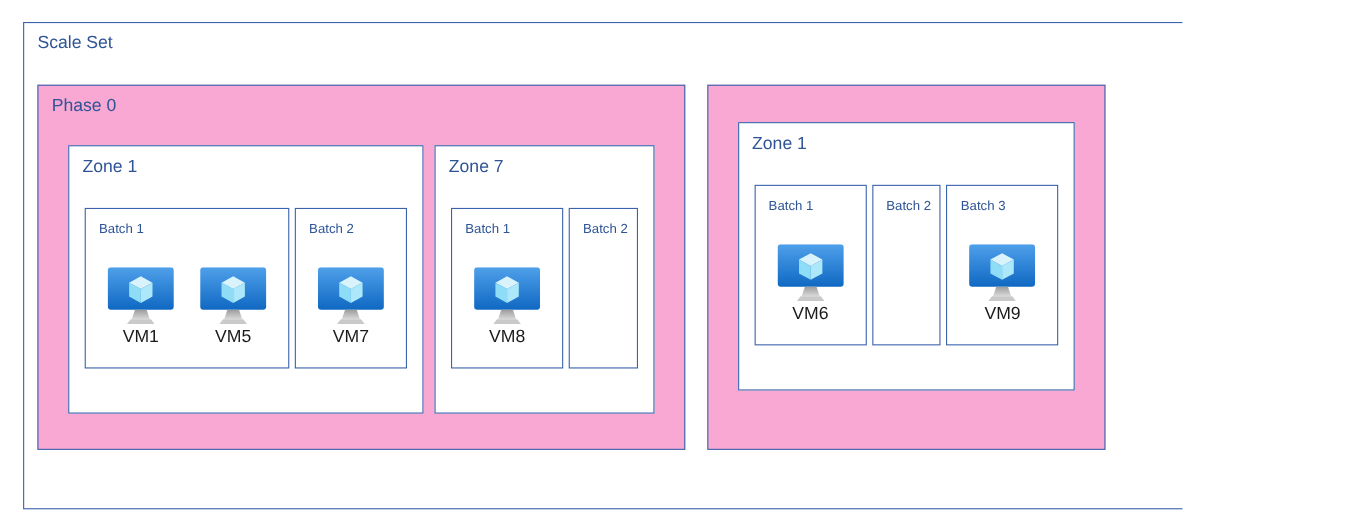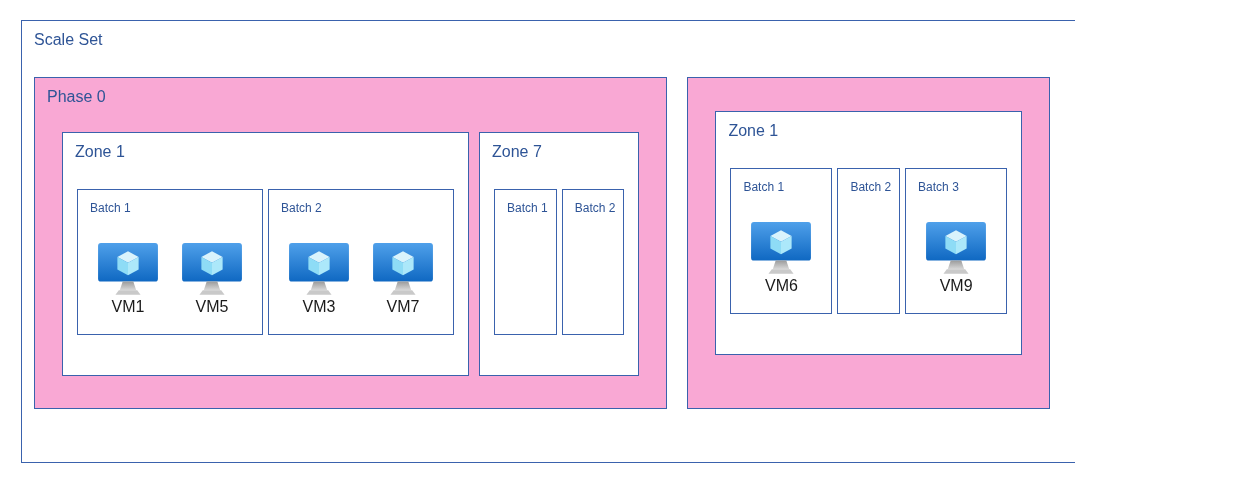--- a/index.html
+++ b/index.html
@@ -172,42 +172,44 @@
                   <div class="vms-row">
                     <div class="vm-cell">
                       <svg viewBox="0 0 64 58" class="vm-icon">
                         <rect x="1" y="0" width="62" height="40" rx="3" fill="url(#vmScreenGrad)"></rect>
                         <polygon points="26.5,40 37.5,40 40.5,49 23.5,49" fill="url(#vmStandGrad)"></polygon>
                         <polygon points="22.5,49 41.5,49 45,53.5 19,53.5" fill="#c9c9c9"></polygon>
                         <polygon points="32,8.5 43,14.5 32,20.5 21,14.5" fill="#d9f3fc"></polygon>
                         <polygon points="21,14.5 32,20.5 32,33.5 21,27.5" fill="#8edcf6"></polygon>
                         <polygon points="43,14.5 32,20.5 32,33.5 43,27.5" fill="#ace8fa"></polygon>
                       </svg>
-                      <div class="vm-label">VM3</div>
-                    </div>
-                    <div class="vm-cell">
-                      <svg viewBox="0 0 64 58" class="vm-icon">
-                        <rect x="1" y="0" width="62" height="40" rx="3" fill="url(#vmScreenGrad)"></rect>
-                        <polygon points="26.5,40 37.5,40 40.5,49 23.5,49" fill="url(#vmStandGrad)"></polygon>
-                        <polygon points="22.5,49 41.5,49 45,53.5 19,53.5" fill="#c9c9c9"></polygon>
-                        <polygon points="32,8.5 43,14.5 32,20.5 21,14.5" fill="#d9f3fc"></polygon>
-                        <polygon points="21,14.5 32,20.5 32,33.5 21,27.5" fill="#8edcf6"></polygon>
-                        <polygon points="43,14.5 32,20.5 32,33.5 43,27.5" fill="#ace8fa"></polygon>
-                      </svg>
                       <div class="vm-label">VM7</div>
                     </div>
                   </div>
                 </div>
               </div>
             </div>
             <div class="zone">
               <div class="zone-label">Zone 7</div>
               <div class="batches-row">
                 <div class="batch">
                   <div class="batch-label">Batch 1</div>
+                  <div class="vms-row">
+                    <div class="vm-cell">
+                      <svg viewBox="0 0 64 58" class="vm-icon">
+                        <rect x="1" y="0" width="62" height="40" rx="3" fill="url(#vmScreenGrad)"></rect>
+                        <polygon points="26.5,40 37.5,40 40.5,49 23.5,49" fill="url(#vmStandGrad)"></polygon>
+                        <polygon points="22.5,49 41.5,49 45,53.5 19,53.5" fill="#c9c9c9"></polygon>
+                        <polygon points="32,8.5 43,14.5 32,20.5 21,14.5" fill="#d9f3fc"></polygon>
+                        <polygon points="21,14.5 32,20.5 32,33.5 21,27.5" fill="#8edcf6"></polygon>
+                        <polygon points="43,14.5 32,20.5 32,33.5 43,27.5" fill="#ace8fa"></polygon>
+                      </svg>
+                      <div class="vm-label">VM8</div>
+                    </div>
+                  </div>
                 </div>
                 <div class="batch">
                   <div class="batch-label">Batch 2</div>
                 </div>
               </div>
             </div>
           </div>
         </div>
         <div class="phase">
           <div class="zones-row">

